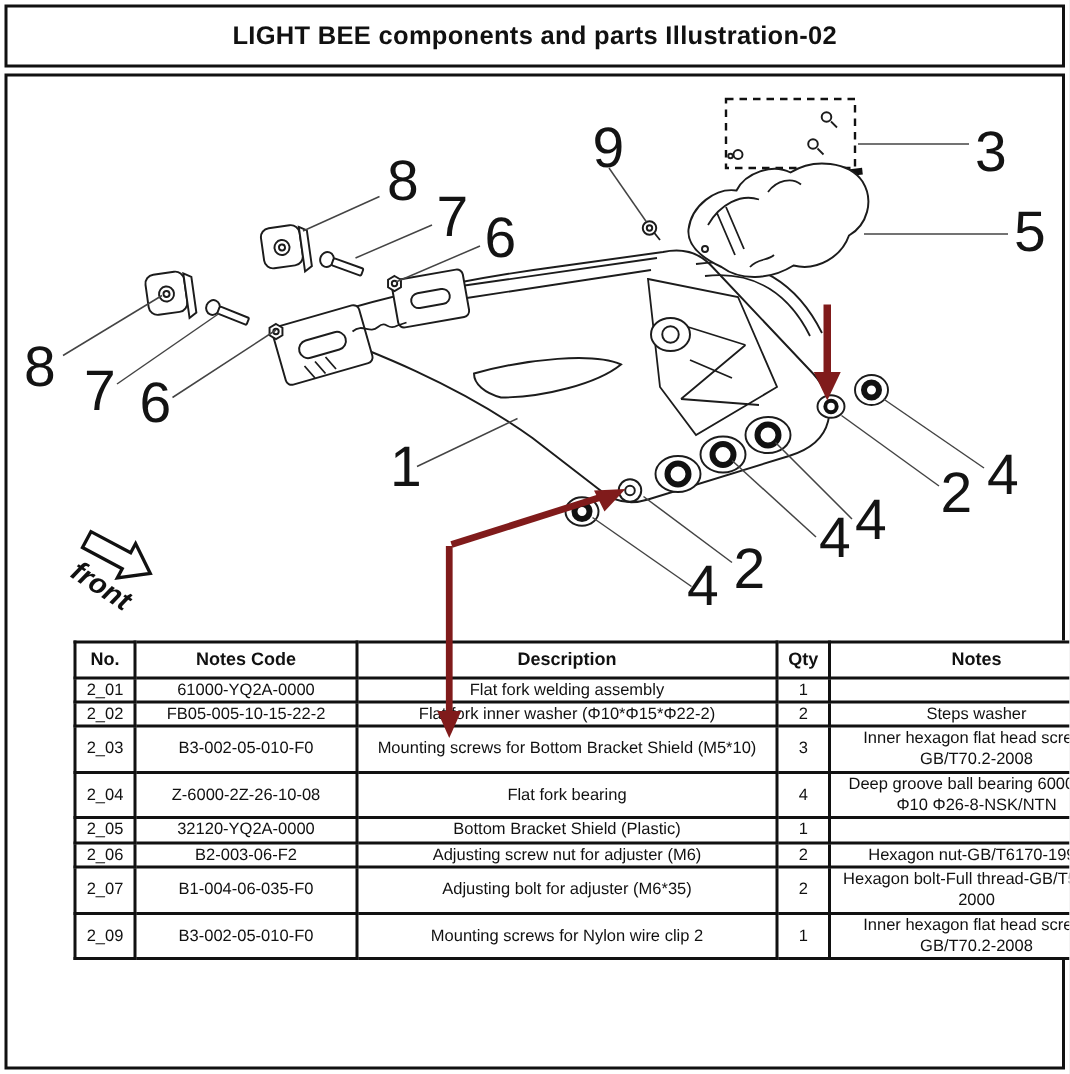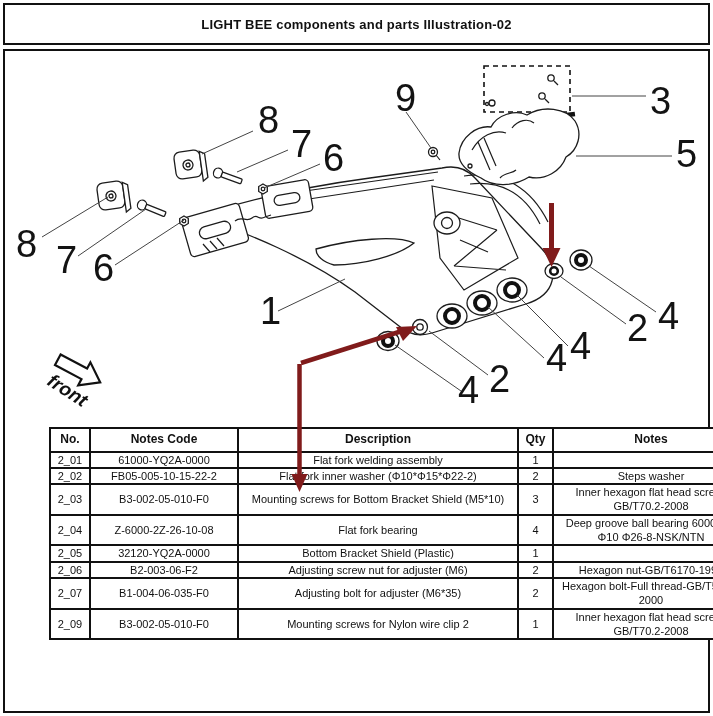--- a/index.html
+++ b/index.html
@@ -6,21 +6,21 @@
   .page{
     position:relative;width:713px;height:716px;background:#ffffff;
     font-family:"Liberation Sans",sans-serif;color:#111;overflow:hidden;
   }
   .title-box{
     position:absolute;left:3px;top:3px;right:3px;height:38px;
     border:2px solid #111;display:flex;align-items:center;justify-content:center;
     background:#fff;
   }
   .title-box h1{
-    margin:16px;font-size:13px;font-weight:bold;letter-spacing:.2px;
+    margin:16px;font-size:17px;font-weight:bold;letter-spacing:.2px;
   }
   .content-box{
     position:absolute;left:3px;top:49px;right:3px;bottom:3px;
     border:2px solid #111;background:#fff;
   }
   table.parts{
     position:absolute;left:7px;top:427px;width:699px;
     border-collapse:collapse;table-layout:fixed;background:#fff;margin-left:42px;
   }
   table.parts th,table.parts td{

